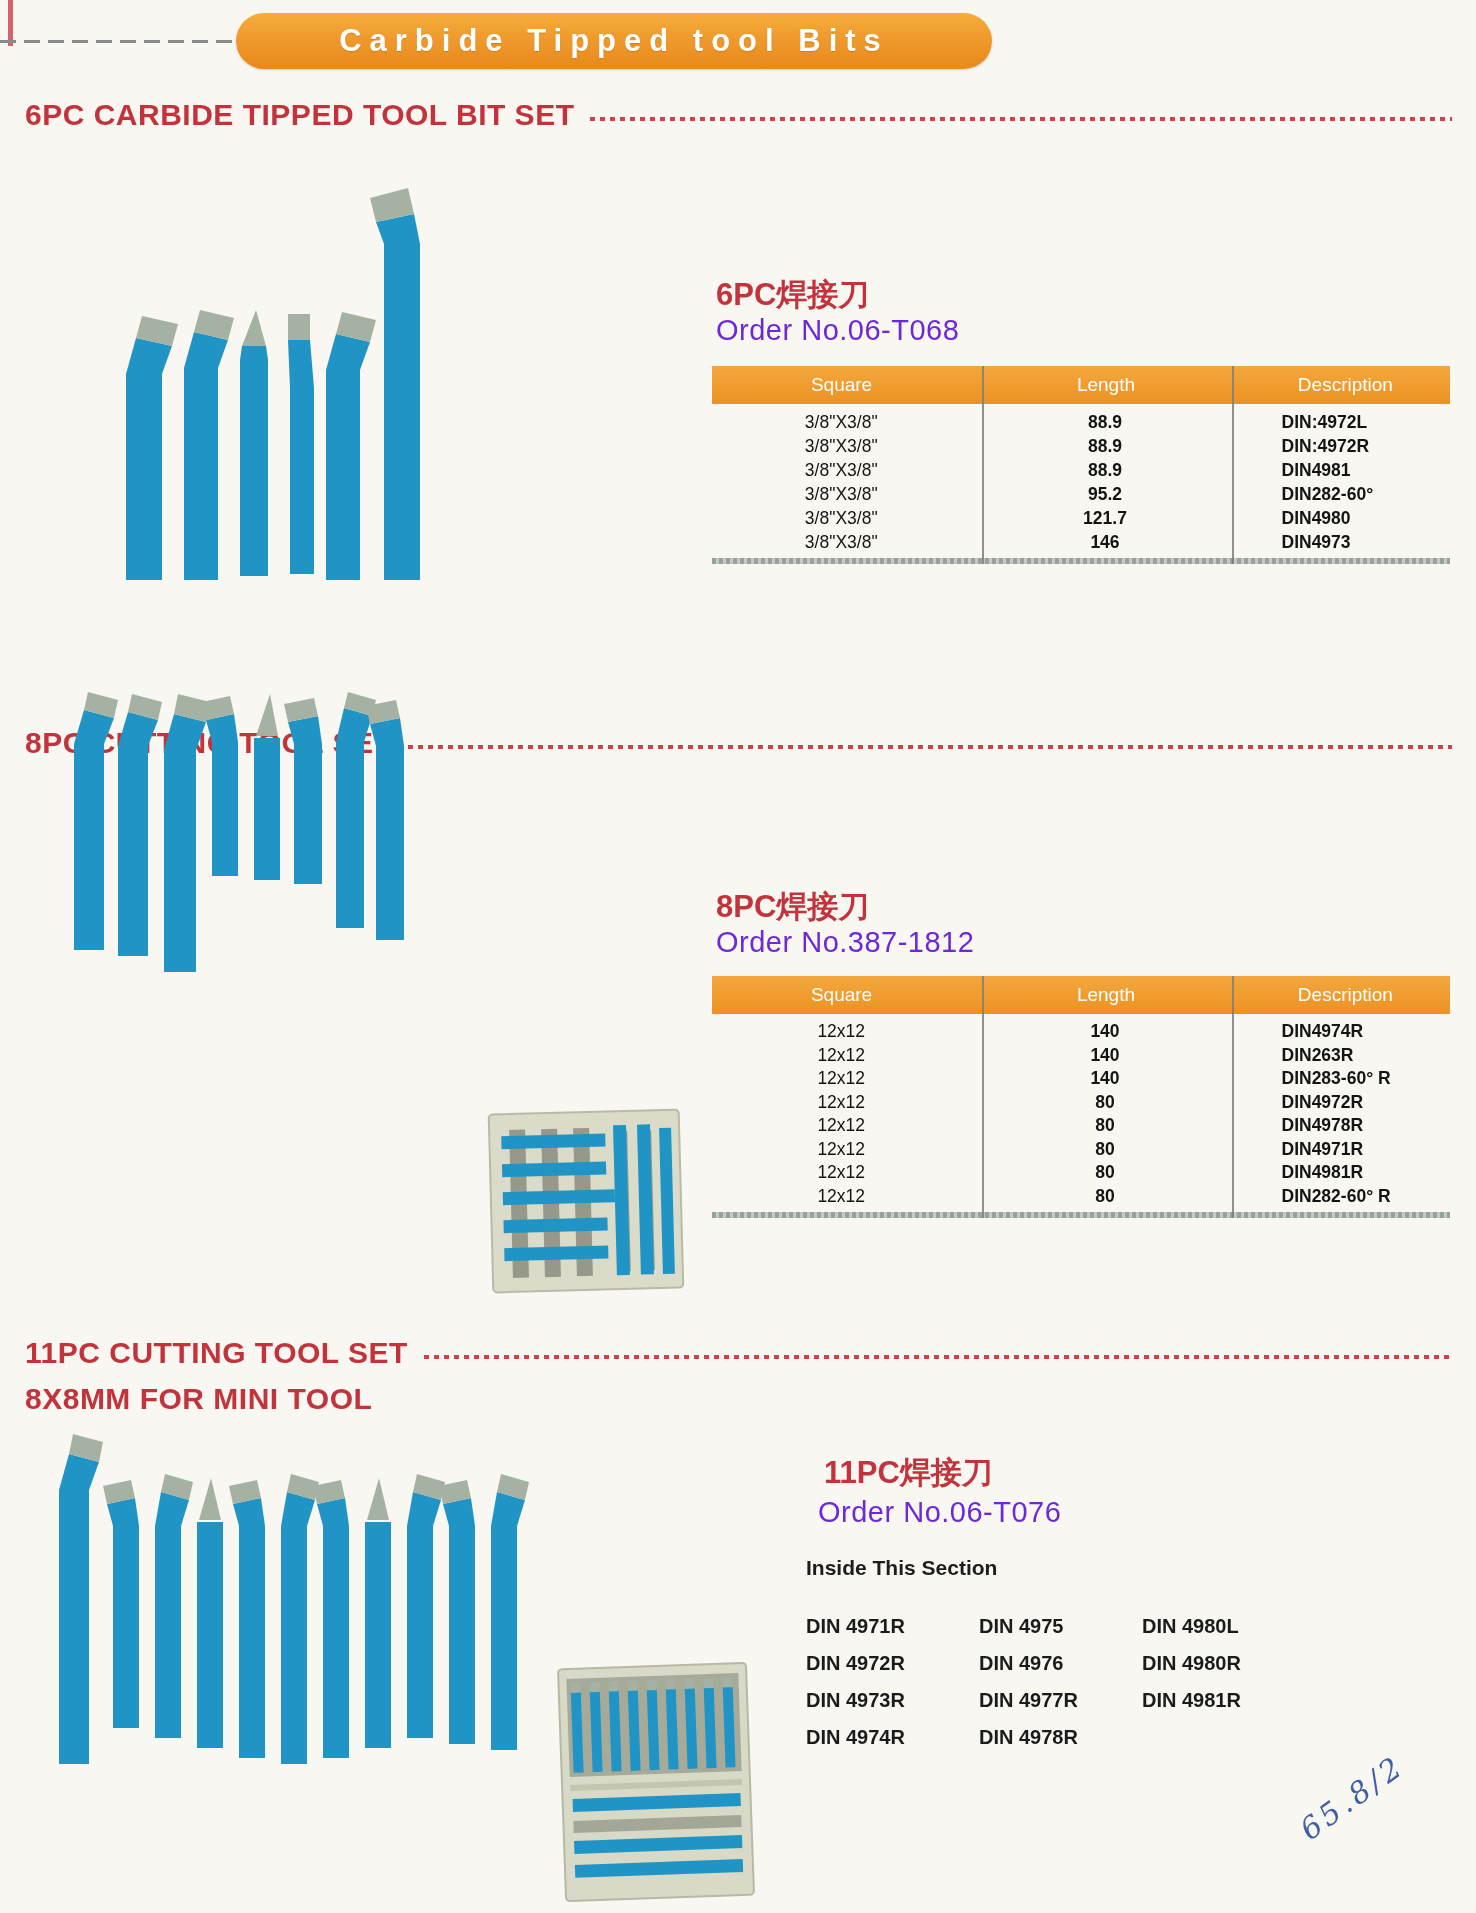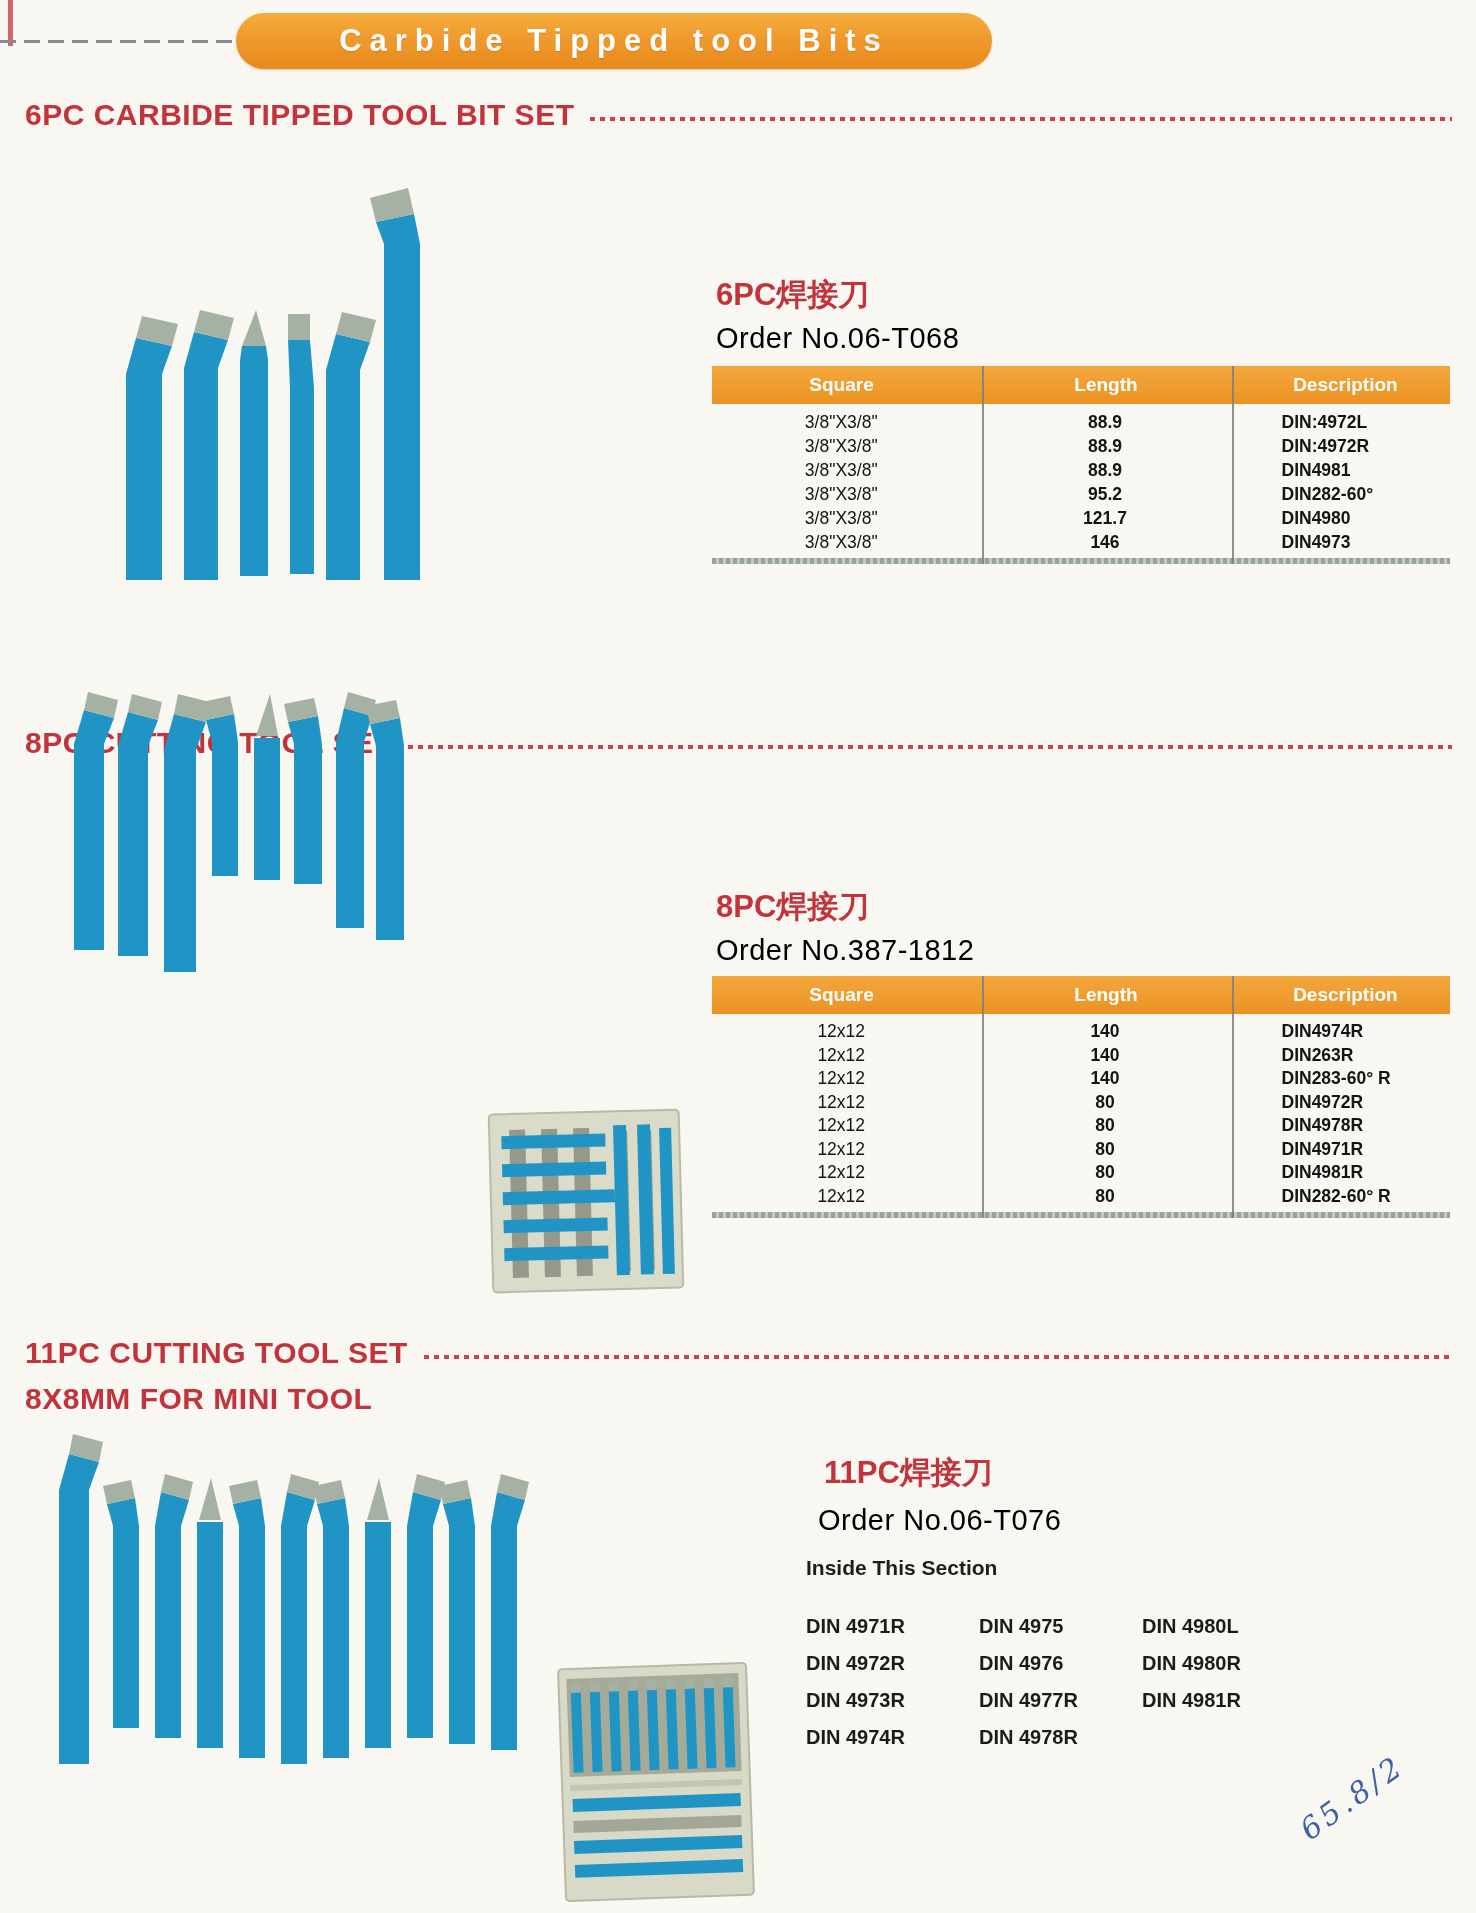--- a/index.html
+++ b/index.html
@@ -24,26 +24,26 @@
   .edge-mark{position:absolute;left:8px;top:0;width:5px;height:46px;background:#cf4a52;opacity:.85;}
 
   
   .sec-heading{position:absolute;left:25px;right:24px;display:flex;align-items:center;}
   .sec-heading .ht{color:var(--heading-red);font-weight:bold;font-size:30px;letter-spacing:.5px;white-space:nowrap;}
   .sec-heading .leader{flex:1;height:4px;margin-left:16px;margin-top:8px;
     background:repeating-linear-gradient(90deg,#d04048 0 5px,transparent 5px 10px);}
 
   
   .cn-title{position:absolute;color:var(--heading-red);font-weight:bold;font-size:31px;}
-  .order-no{position:absolute;color:#000000;font-size:29px;font-weight:400;letter-spacing:.5px;margin-top:8px;}
+  .order-no{position:absolute;color:#6d28d9;font-size:29px;font-weight:400;letter-spacing:.5px;}
   .inside-label{position:absolute;color:#1d1d1d;font-weight:bold;font-size:21px;}
 
   
   .spec-table{position:absolute;width:738px;}
-  .spec-table .thead{display:flex;height:38px;align-items:center;color:#fff;font-weight:bold;font-size:19px;
+  .spec-table .thead{display:flex;height:38px;align-items:center;color:#fff;font-weight:normal;font-size:19px;
     background:linear-gradient(180deg,#f3a73c,#ec9224);}
   .th{text-align:center;}
   .th.c0,.td.c0{width:270px;}
   .th.c1,.td.c1{width:281px;}
   .th.c2,.td.c2{width:218px;}
   .tbody{position:relative;padding-top:6px;}
   .tr{display:flex;align-items:center;}
   .t1 .tr{height:24px;}
   .t2 .tr{height:23.5px;}
   .td{font-size:17.5px;color:#141414;}

